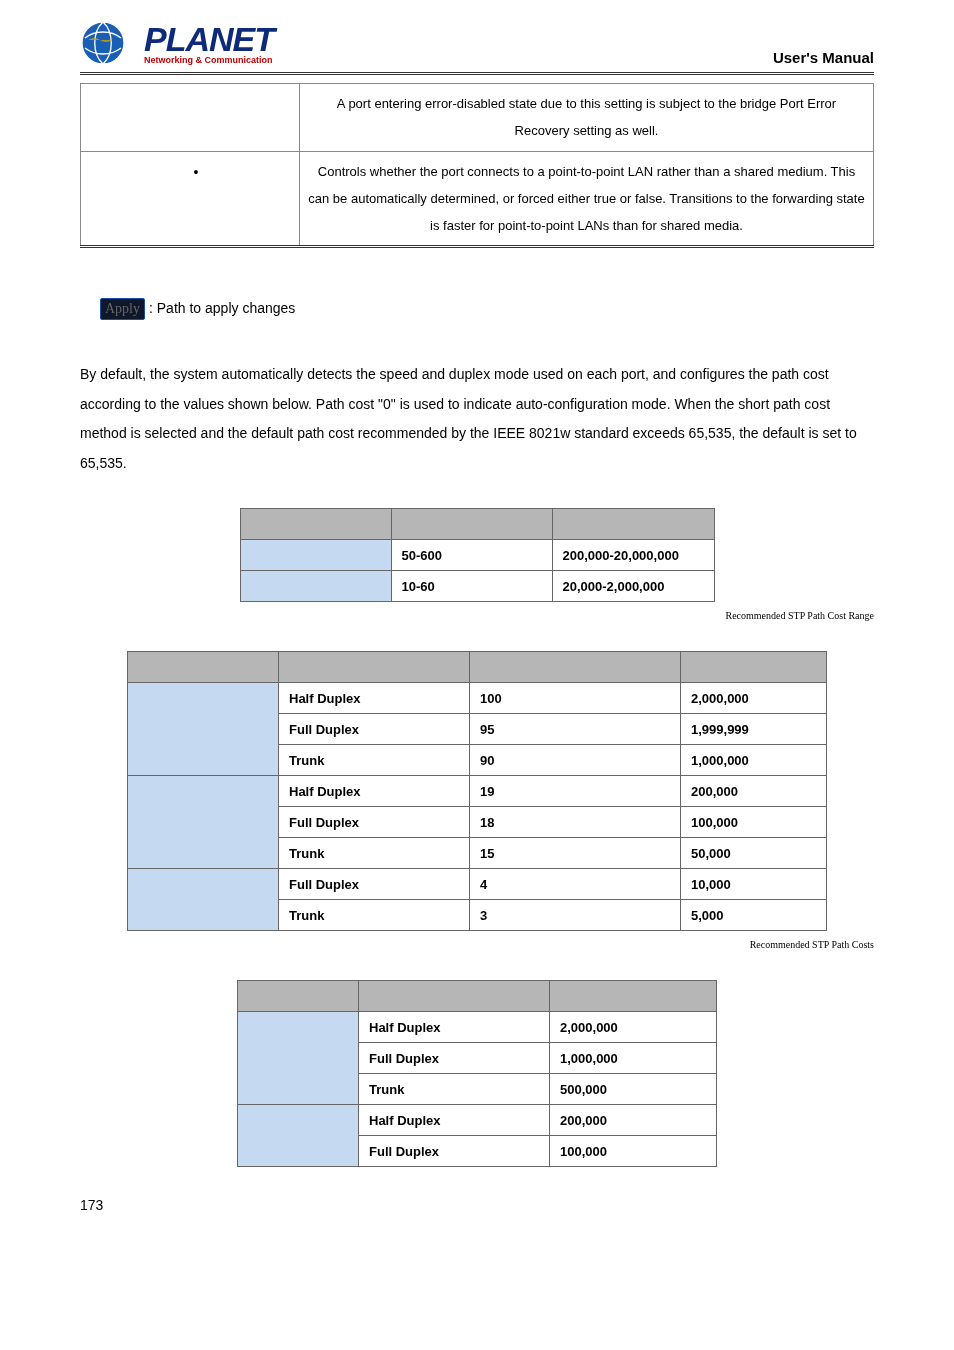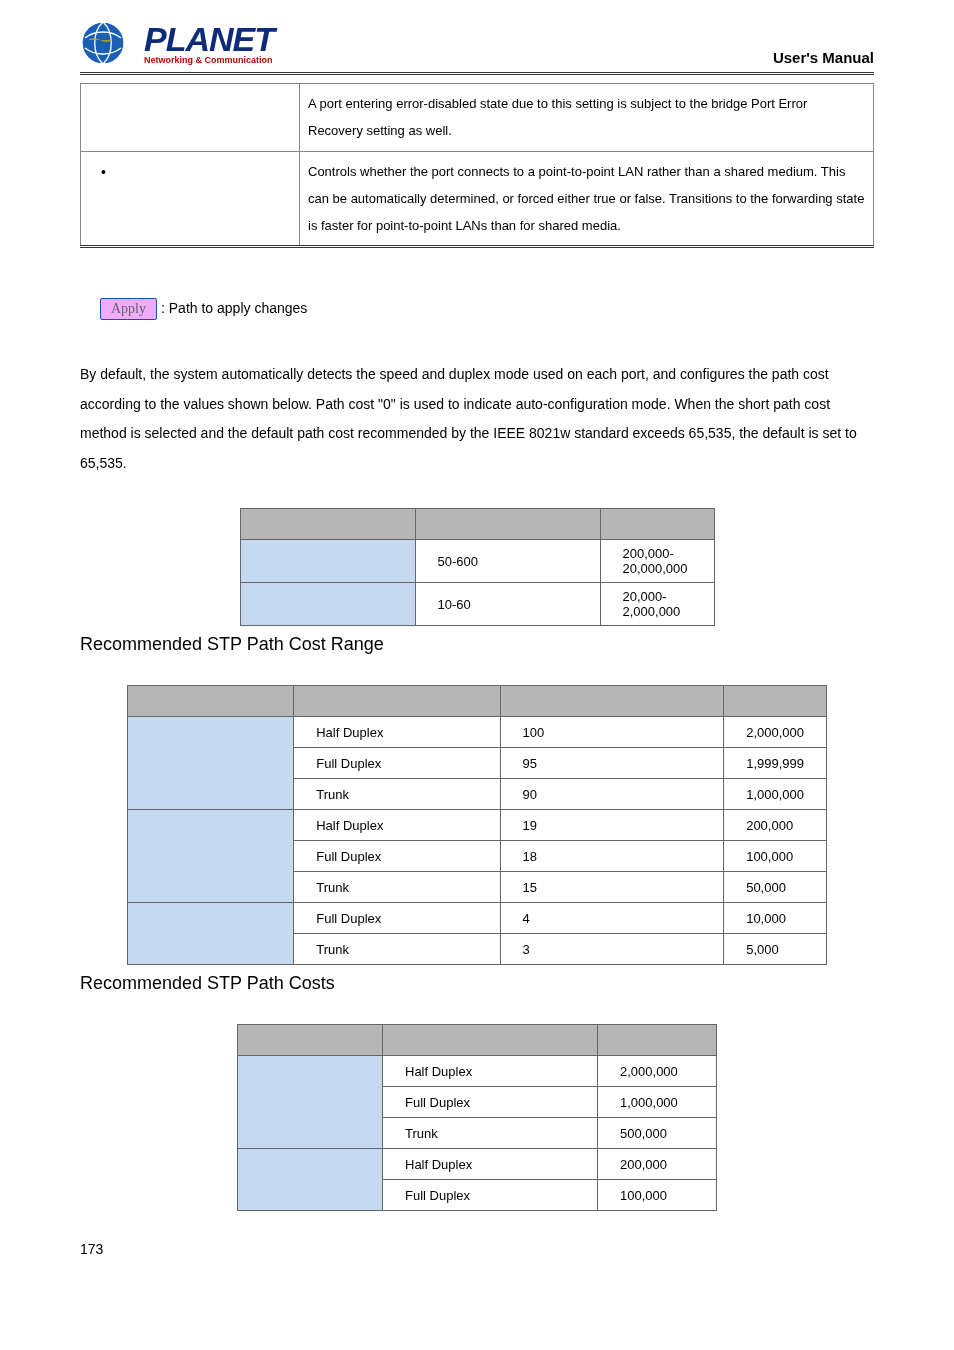--- a/index.html
+++ b/index.html
@@ -50,20 +50,21 @@
   .manual-title {
     font-size: 15px;
     font-weight: bold;
     color: #000;
   }
   .main-table {
     width: 100%;
     border-collapse: collapse;
     border-bottom: 3px double #333;
     margin-bottom: 50px;
+    text-align: center;
   }
   .main-table td {
     border: 1px solid #888;
     padding: 6px 8px;
     font-size: 13px;
     line-height: 2.1;
     vertical-align: top;
   }
   .main-table td.col1 {
     width: 190px;
@@ -74,22 +75,22 @@
     font-size: 14px;
   }
   .btn-row {
     font-size: 14px;
     margin-bottom: 8px;
     vertical-align: middle;
   }
   .btn-box {
     display: inline-block;
     border: 1px solid #1a4fa8;
-    background: #f0abfc;
-    padding: 2px 10px;
+    background: #0f172a;
+    padding: 2px 4px;
     font-family: Georgia, serif;
     font-size: 14px;
     color: #666;
     border-radius: 2px;
     margin-right: 4px;
     vertical-align: middle;
     margin-left: 20px;
   }
   .para {
     font-size: 14px;
@@ -99,34 +100,36 @@
   .data-table {
     border-collapse: collapse;
     margin: 0 auto 8px auto;
     font-size: 13px;
   }
   .data-table.wide { width: 700px; }
   .data-table.mid  { width: 475px; }
   .data-table.mid2 { width: 480px; }
   .data-table th, .data-table td {
     border: 1px solid #666;
-    padding: 6px 22px;
+    padding: 6px 10px;
     text-align: left;
     height: 18px;
+    font-weight: bold;
   }
   .data-table th {
     background: #b6b6b6;
   }
   .data-table td.label-cell {
     background: #c5d9f1;
   }
   .table-caption {
-    text-align: left;
-    font-size: 18px;
+    text-align: right;
+    font-size: 10px;
     margin: 4px 0 30px 0;
+    font-family: Liberation Serif, serif;
   }
   .page-num {
     text-align: left;
     font-size: 14px;
     margin-top: 30px;
   }
   .globe {
     width: 46px;
     height: 46px;
   }

